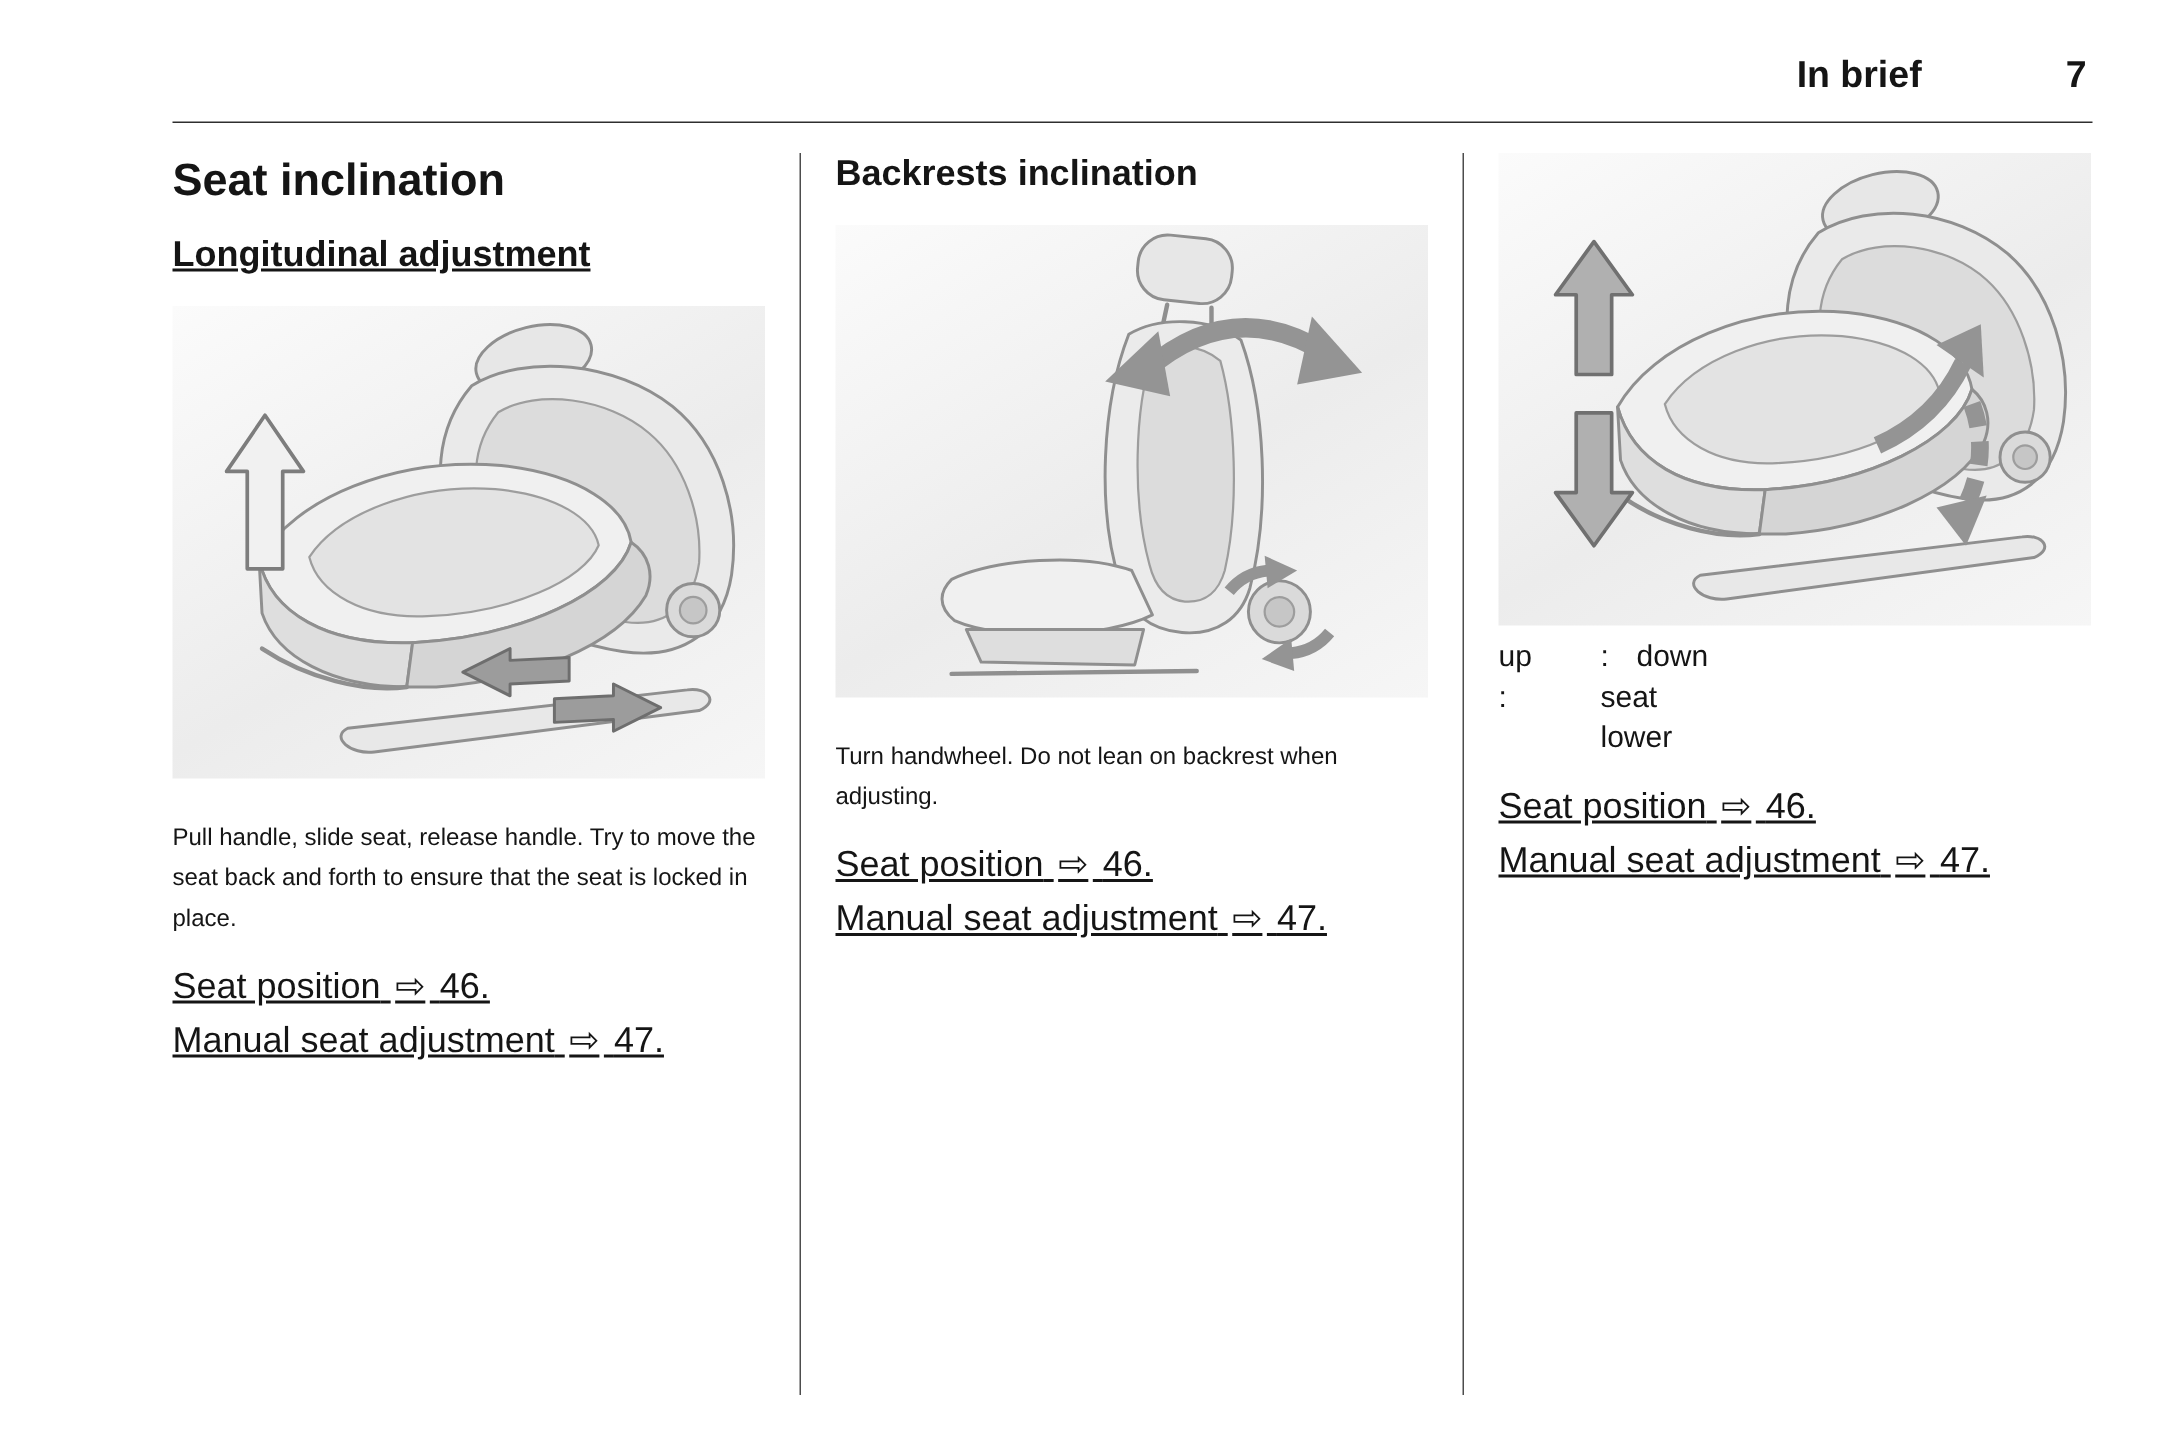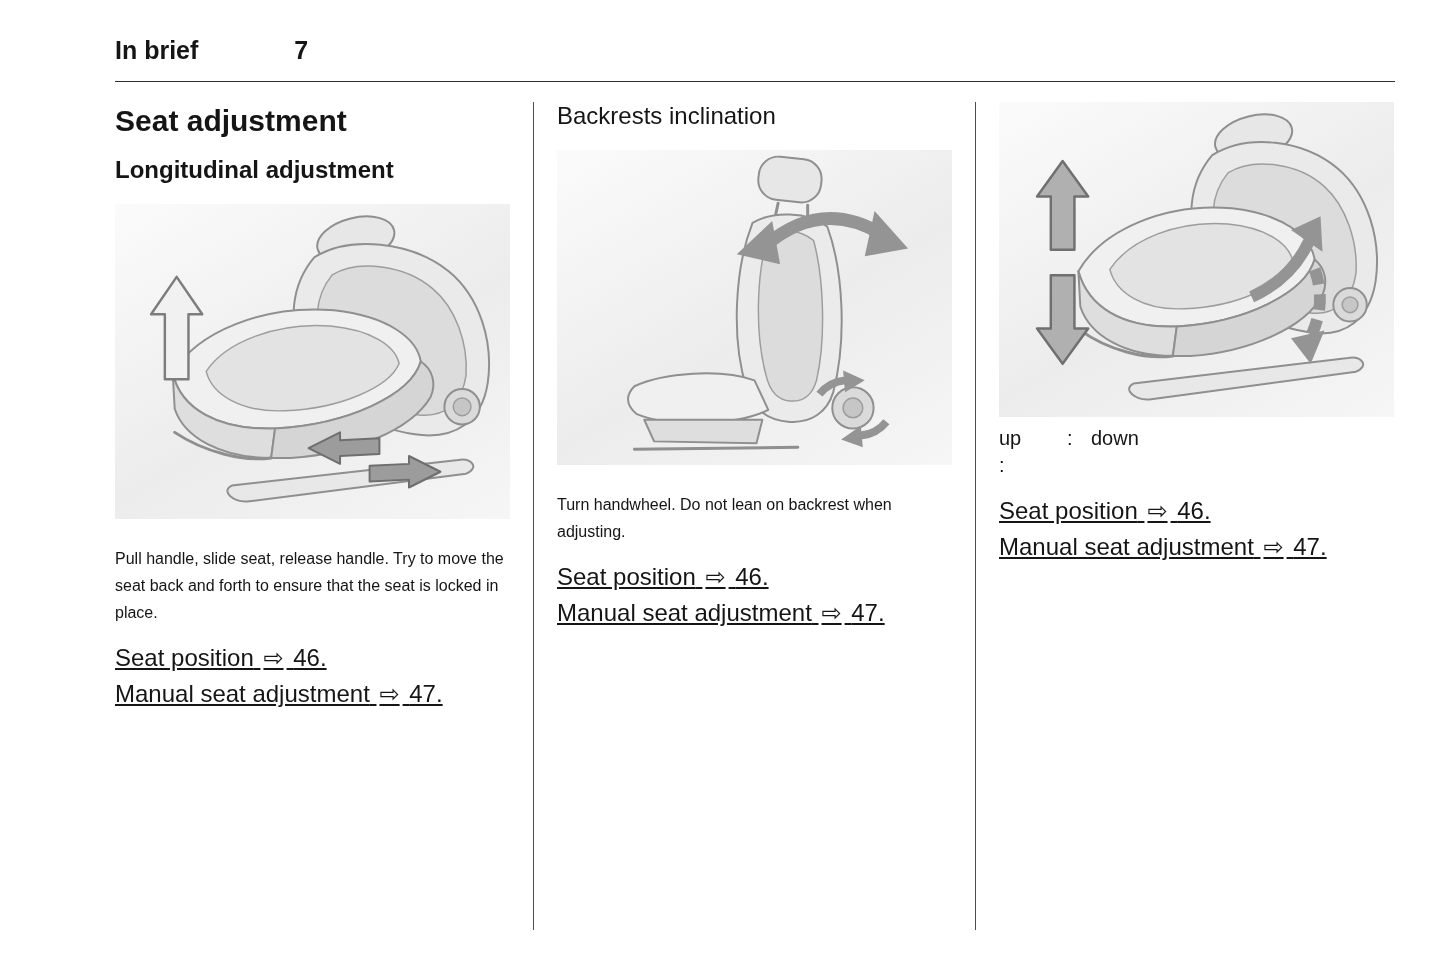--- a/index.html
+++ b/index.html
@@ -6,34 +6,34 @@
   html, body { background:#ffffff; }
   body {
     width:1445px; height:965px;
     font-family:"Liberation Sans", sans-serif;
     color:#151515;
     overflow:hidden;
   }
   .page { padding:0 50px 0 115px; }
 
   .header {
-    display:flex; align-items:baseline;
+    display:flex; justify-content:flex-end; align-items:baseline;
     gap:96px;
     padding:36px 4px 16px 0;
     font-size:25px; font-weight:bold;
     border-bottom:1px solid #2e2e2e;
   }
 
   .content { display:flex; margin-top:20px; }
   .col { width:395px; }
   .vrule { width:1px; background:#4d4d4d; margin:0 23px; height:828px; flex:0 0 1px; }
 
   .col-title { font-size:30px; font-weight:bold; margin:2px 0 18px; }
-  .col-subtitle { font-size:24px; font-weight:bold; margin:0 0 20px; }
-  .col-title-sm { font-size:24px; font-weight:normal; margin:0 0 20px; }
+  .col-subtitle { font-size:24px; font-weight:bold; margin:0 0 20px;text-decoration:underline; }
+  .col-title-sm { font-size:24px; font-weight:bold; margin:0 0 20px; }
 
   figure.illustration {
     width:100%; height:315px;
     background:linear-gradient(150deg,#fbfbfb 0%,#ececec 55%,#f6f6f6 100%);
   }
   figure.illustration svg { width:100%; height:100%; display:block; }
 
   p.body-text { font-size:16px; line-height:27px; margin-top:26px; }
   p.ref { font-size:24px; line-height:27px; margin-top:9px;text-decoration:underline; }
   p.ref.mt-lg { margin-top:18px; }
@@ -50,21 +50,21 @@
 <div class="page">
 
   <header class="header">
     <span>In brief</span>
     <span>7</span>
   </header>
 
   <div class="content">
 
     <section class="col">
-      <h1 class="col-title">Seat adjustment</h1>
+      <h1 class="col-title">Seat inclination</h1>
       <h2 class="col-subtitle">Longitudinal adjustment</h2>
 
       <figure class="illustration">
         <svg viewBox="0 0 400 320">
           <g stroke-linejoin="round" stroke-linecap="round">
             <ellipse cx="244" cy="36" rx="40" ry="22" transform="rotate(-14 244 36)" fill="#e7e7e7" stroke="#8f8f8f" stroke-width="2"></ellipse>
             <path d="M202,54 C178,82 174,122 192,160 C210,198 252,226 304,234 C346,240 372,220 378,182 C384,140 370,94 338,68 C300,38 238,32 202,54 Z" fill="#eaeaea" stroke="#8f8f8f" stroke-width="2"></path>
             <path d="M220,72 C202,94 200,124 214,154 C230,186 266,208 306,214 C334,218 352,202 356,174 C358,142 346,106 322,86 C294,62 246,56 220,72 Z" fill="#dcdcdc" stroke="#9d9d9d" stroke-width="1.5"></path>
             <path d="M58,172 C82,130 150,102 222,108 C276,114 306,136 310,160 C300,194 236,224 162,228 C104,230 66,208 58,172 Z" fill="#f0f0f0" stroke="#8f8f8f" stroke-width="2"></path>
             <path d="M92,170 C112,140 164,120 218,124 C260,128 284,144 288,162 C278,186 228,208 172,210 C128,212 98,194 92,170 Z" fill="#e3e3e3" stroke="#9d9d9d" stroke-width="1.5"></path>
@@ -173,20 +173,21 @@
           </g>
         </svg>
       </figure>
 
 
       <div class="deflist">
         <span>up</span>
         <span>:</span>
         <span>down</span>
         <span>:</span>
+        <span>seat lower</span>
       </div>
 
       <p class="ref mt-lg">
         <span>Seat position</span>
         <span class="xref-arrow">⇨</span>
         <span>46.</span>
       </p>
       <p class="ref">
         <span>Manual seat adjustment</span>
         <span class="xref-arrow">⇨</span>

